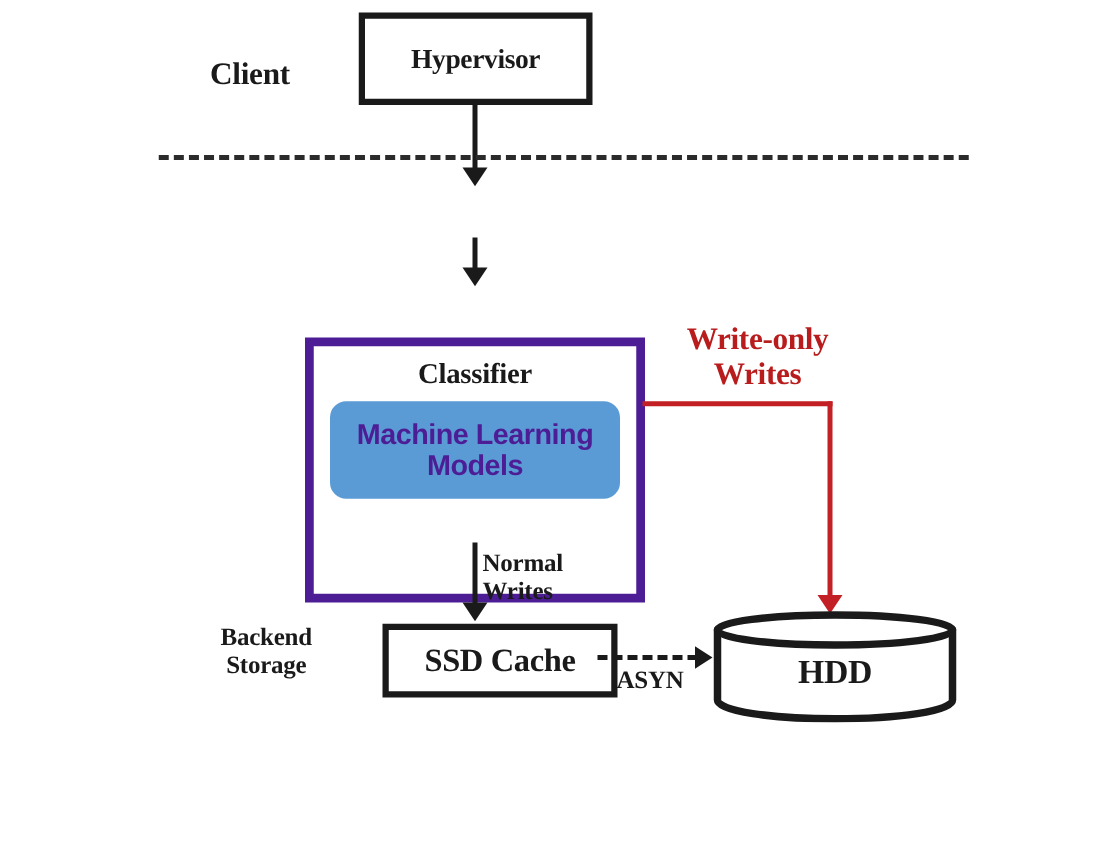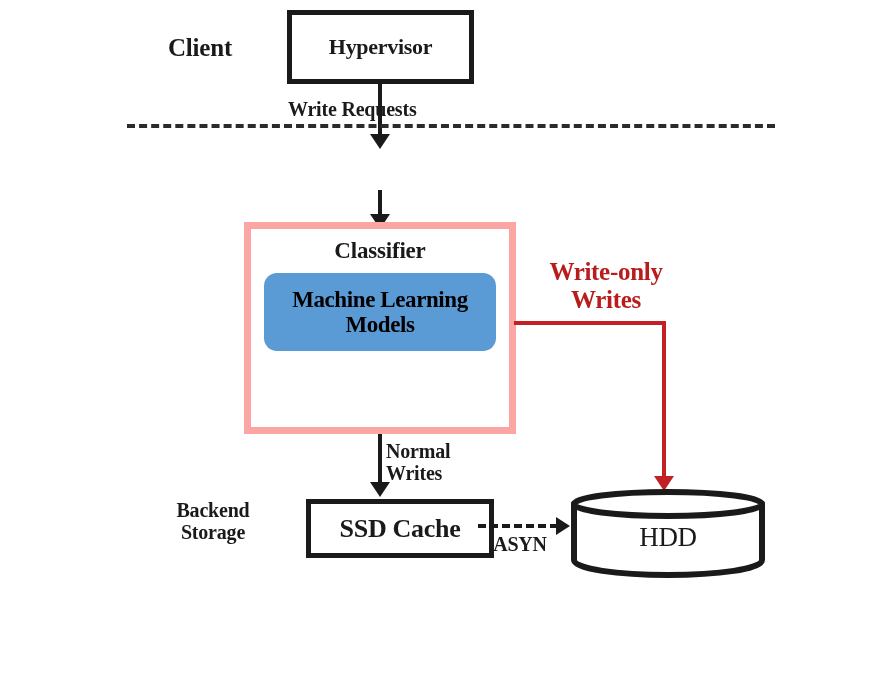--- a/index.html
+++ b/index.html
@@ -44,36 +44,37 @@
     color: #1a1a1a;
     white-space: pre;
     letter-spacing: -0.3px;
   }
 
   
   #classifier-box {
     position: absolute;
     box-sizing: border-box;
     background: #ffffff;
-    border: 7px solid #fca5a5;
+    border: 7px solid #4c1d95;
+    margin-top: 48px;
   }
   .blue-box {
     position: absolute;
     box-sizing: border-box;
     background: #5B9BD5;
     border-radius: 13px;
     display: flex;
     align-items: center;
     justify-content: center;
     text-align: center;
   }
   .blue-text {
-    font-family: Liberation Serif, serif;
-    font-weight: bold;
-    color: #000000;
+    font-family: Liberation Sans, sans-serif;
+    font-weight: bold;
+    color: #4c1d95;
     line-height: 1.1;
     letter-spacing: -0.4px;
     white-space: pre-line;
   }
 
   
   .vline {
     position: absolute;
     background: #1a1a1a;
     width: 4px;
@@ -133,49 +134,48 @@
   }
 
   
   #hdd {
     position: absolute;
   }
   #hdd svg { display: block; }
   #hdd-label {
     position: absolute;
     font-family: "Liberation Serif", "DejaVu Serif", serif;
-    font-weight: normal;
+    font-weight: bold;
     color: #1a1a1a;
     letter-spacing: -0.3px;
   }
 
   
   #caption {
     position: absolute;
     font-family: "Liberation Serif", "DejaVu Serif", serif;
     font-weight: normal;
     color: #1a1a1a;
     white-space: pre;
   }
 </style>
 </head>
 <body>
 
 <div id="page">
 
-  <div class="lbl" id="client-label" style="left:155px; top:34px; width:90px; font-size:25px;">Client</div>
+  <div class="lbl" id="client-label" style="left:155px; top:46px; width:90px; font-size:25px;">Client</div>
 
   <div class="box" id="hypervisor-box" style="left:287px; top:10px; width:187px; height:74px;">
     <span class="box-text" style="font-size:22px;">Hypervisor</span>
   </div>
 
   <div class="vline" id="edge-hyp-wb" style="left:378px; top:84px; height:52px;"></div>
   <div class="arrowhead-down" style="left:370px; top:134px;"></div>
 
-  <div class="lbl" id="write-requests-label" style="left:288px; top:99px; width:195px; font-size:20px; text-align:left;">Write Requests</div>
 
   <div id="divider" style="left:127px; top:124px; width:648px;"></div>
 
 
   <div class="vline" id="edge-wb-cls" style="left:378px; top:190px; height:28px;"></div>
   <div class="arrowhead-down" style="left:370px; top:214px;"></div>
 
   <div id="classifier-box" style="left:244px; top:222px; width:272px; height:212px;">
     <div class="lbl" style="left:0; top:10px; width:258px; font-size:23px;">Classifier</div>
 

